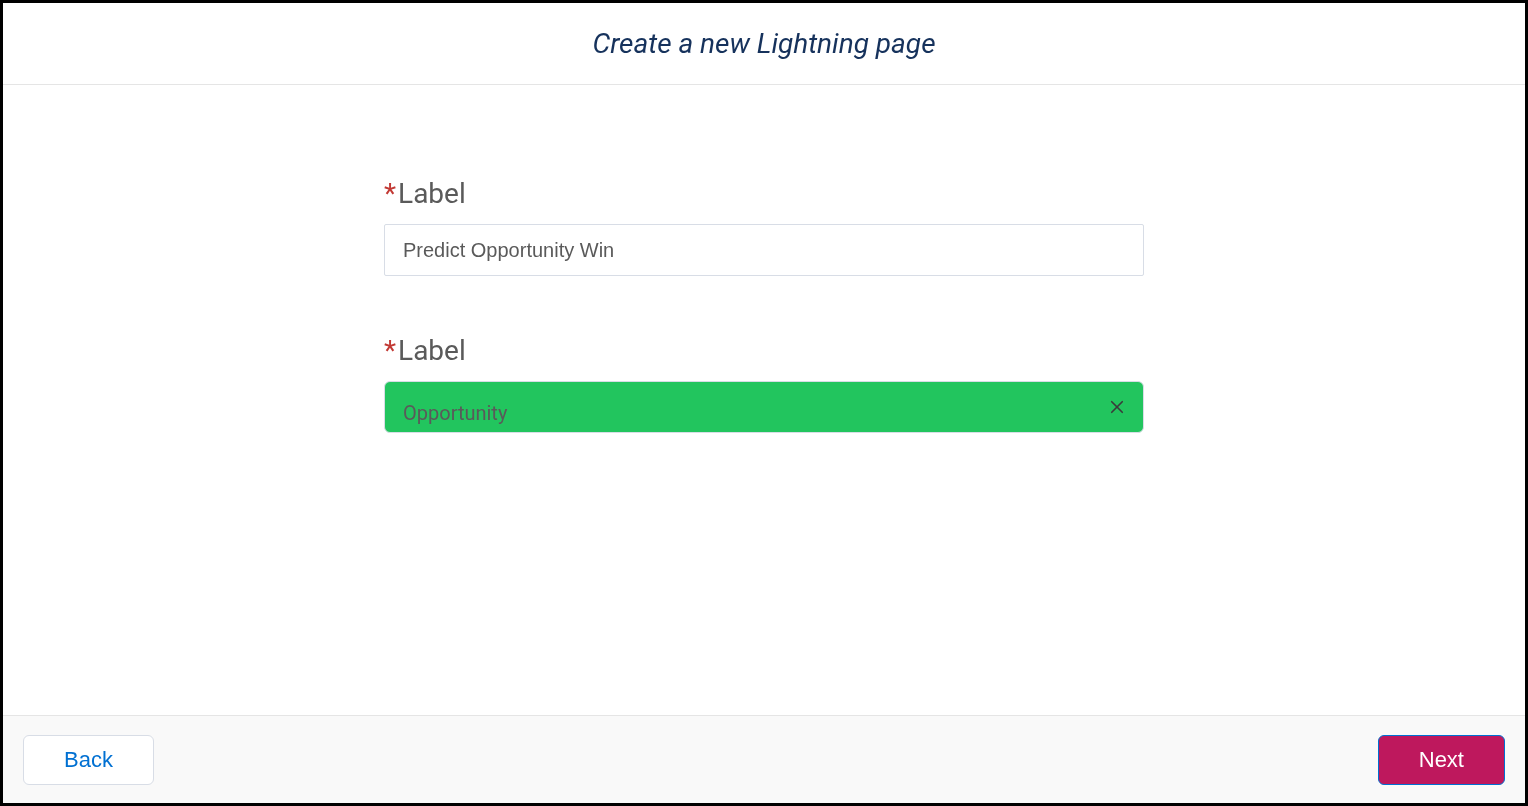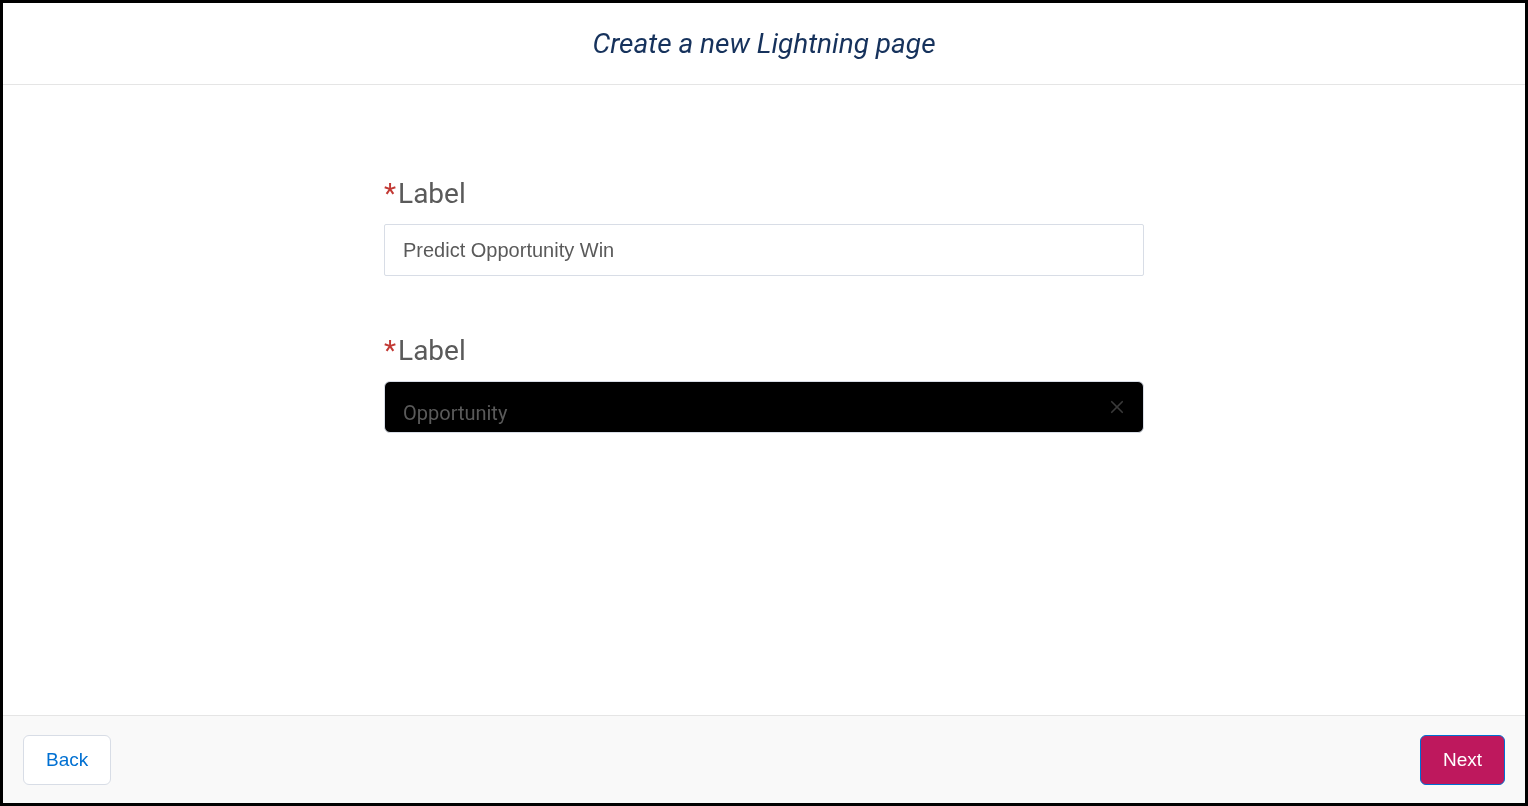--- a/index.html
+++ b/index.html
@@ -60,21 +60,21 @@
       border-radius: 2px;
       background: #ffffff;
       outline: none;
     }
     .combobox {
       position: relative;
       width: 100%;
       height: 52px;
       border: 1px solid #d8dde6;
       border-radius: 6px;
-      background: #000000;
+      background: #22c55e;
       display: flex;
       align-items: center;
       padding: 12px 48px 0 18px;
       cursor: pointer;
     }
     .combobox-value {
       font-size: 20px;
       color: #5a5a5a;
     }
     .clear-button {
@@ -100,23 +100,23 @@
       height: 88px;
       background: #f9f9f9;
       border-top: 1px solid #e5e5e5;
       display: flex;
       align-items: center;
       justify-content: space-between;
       padding: 0 20px;
     }
     .btn {
       height: 50px;
-      padding: 0 22px;
+      padding: 0 40px;
       border-radius: 6px;
-      font-size: 19px;
+      font-size: 22px;
       cursor: pointer;
       border: 1px solid transparent;
     }
     .btn-neutral {
       background: #ffffff;
       border: 1px solid #d8dde6;
       color: #0070d2;
     }
     .btn-brand {
       background: #be185d;

